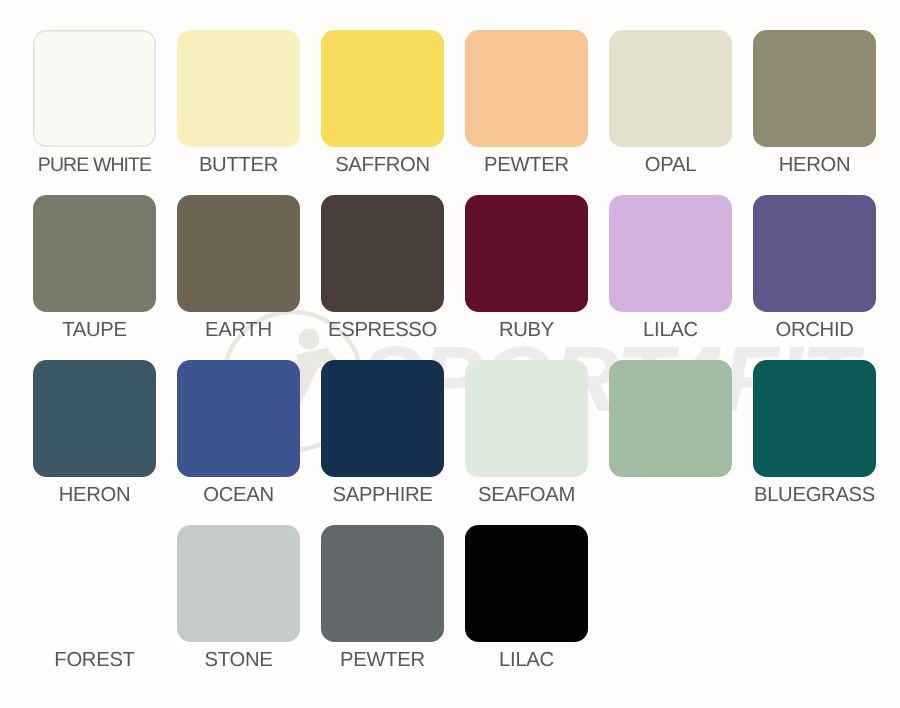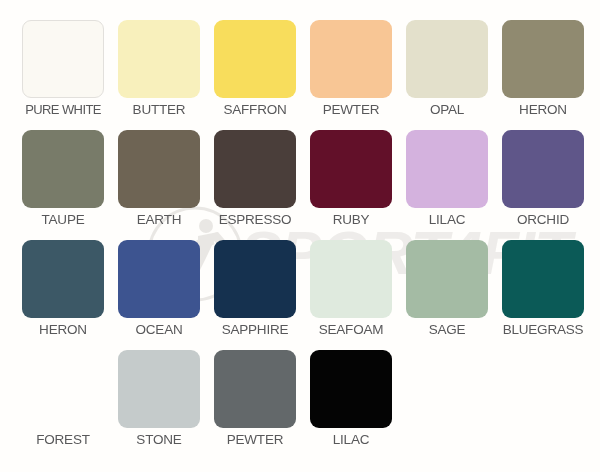--- a/index.html
+++ b/index.html
@@ -158,21 +158,20 @@
       <div class="cell">
         <div class="swatch" style="background: rgb(21, 49, 79);"></div>
         <div class="label">SAPPHIRE</div>
       </div>
       <div class="cell">
         <div class="swatch" style="background: rgb(223, 234, 222);"></div>
         <div class="label">SEAFOAM</div>
       </div>
       <div class="cell">
         <div class="swatch" style="background: rgb(164, 187, 164);"></div>
-        <div class="label">SAGE</div>
       </div>
       <div class="cell">
         <div class="swatch" style="background: rgb(11, 90, 87);"></div>
         <div class="label">BLUEGRASS</div>
       </div>
       <div class="cell">
         <div class="swatch"></div>
         <div class="label">FOREST</div>
       </div>
       <div class="cell">

